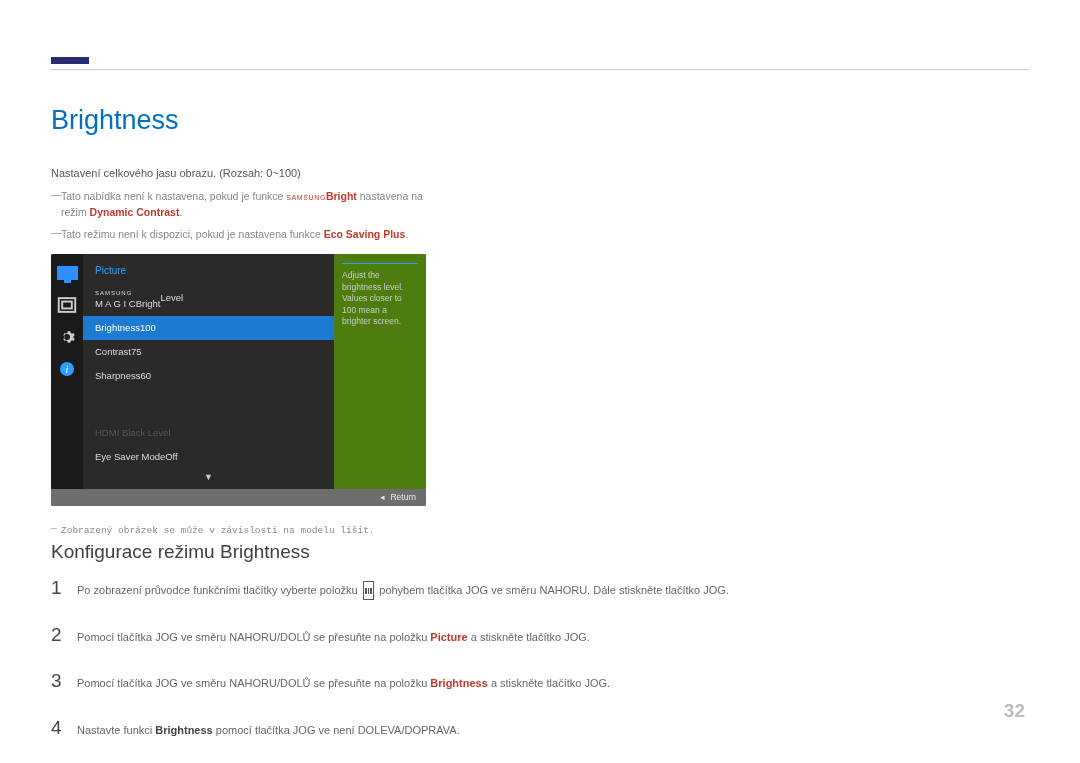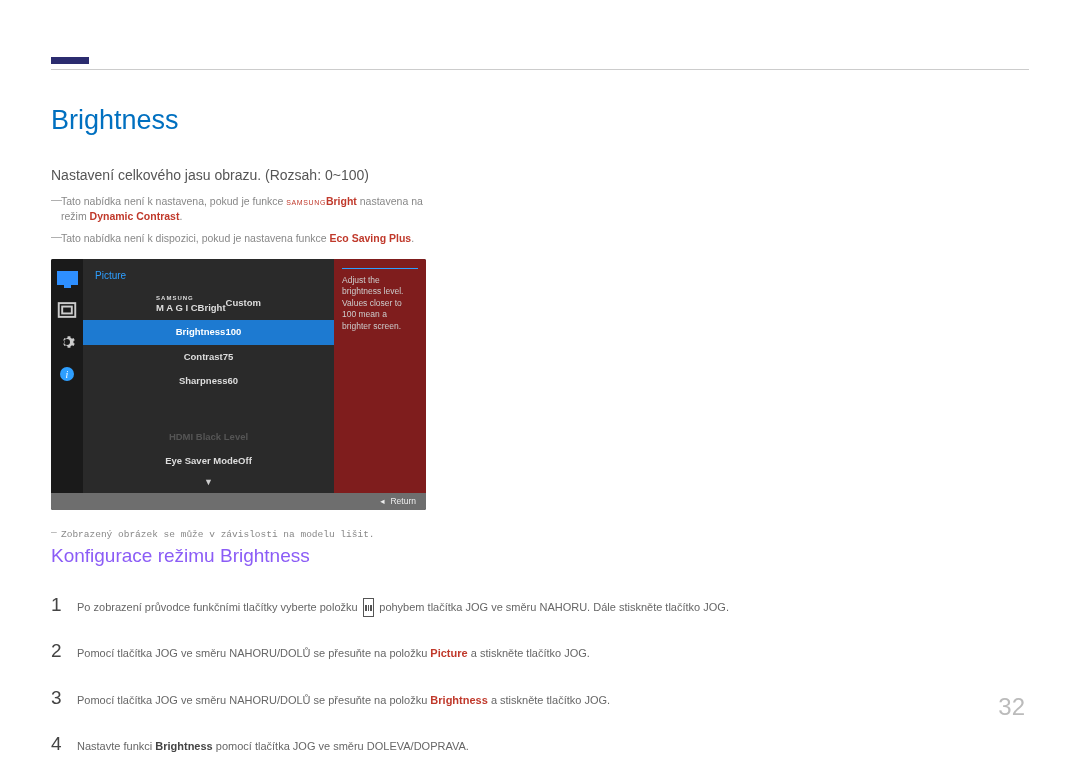--- a/index.html
+++ b/index.html
@@ -12,50 +12,50 @@
     position: relative;
     font-size: 10.8px;
     line-height: 1.5;
   }
   .top-bar { position: absolute; top: 57px; left: 51px; width: 38px; height: 7px; background: #2b2c6f; }
   .hr { position: absolute; top: 69px; left: 51px; right: 51px; height: 1px; background: #ccc; }
   .content { position: absolute; top: 100px; left: 51px; right: 51px; display: flex; flex-direction: column; }
   .left-col { width: 400px; }
   .right-col { margin-left: 0; flex: 1; }
   h1 { color: #0070c0; font-size: 27px; font-weight: 400; margin-bottom: 24px; }
-  h2 { color: #8b5cf6; font-size: 19px; font-weight: 500; margin-bottom: 20px; }
-  .para { margin-bottom: 8px; color: #555; font-size: 14px; }
+  h2 { color: #404040; font-size: 19px; font-weight: 500; margin-bottom: 8px; }
+  .para { margin-bottom: 8px; color: #555; font-size: 11px; }
   .note { color: #888; font-size: 10.5px; margin-bottom: 6px; position: relative; padding-left: 10px; }
   .note::before { content: "―"; position: absolute; left: 0; top: -3px; color: #999; font-size: 11px; }
   .red { color: #c0392b; }
   .red-bold { color: #c0392b; font-weight: 600; }
   .magic-prefix { font-size: 7px; letter-spacing: 0.6px; }
   .steps { list-style: none; }
   .step { display: flex; align-items: baseline; margin-bottom: 18px; gap: 12px; }
   .step-num { font-size: 19px; color: #444; font-weight: 400; min-width: 14px; }
   .step-txt { color: #666; font-size: 11px; line-height: 1.55; }
   .step-txt b { color: #444; font-weight: 600; }
-  .page-num { position: absolute; bottom: 38px; right: 55px; font-size: 24px; color: #bbb; font-weight: 400; }
+  .page-num { position: absolute; bottom: 38px; right: 55px; font-size: 19px; color: #bbb; font-weight: 700; }
   .menu-icon { display: inline-block; border: 1px solid #555; padding: 0 1px; margin: 0 2px; }
   .menu-icon span { display: inline-block; width: 1.5px; height: 6px; background: #555; margin: 0 0.5px; vertical-align: middle; }
 
   
   .osd-wrap { width: 375px; margin-top: 12px; }
   .osd { width: 375px; background: #2a2a2a; font-size: 10px; color: #ddd; border-radius: 2px; overflow: hidden; }
   .osd-body { display: flex; }
   .osd-side { width: 32px; background: #1a1a1a; display: flex; flex-direction: column; align-items: center; padding-top: 8px; gap: 10px; }
   .side-ico { width: 22px; height: 22px; display: flex; align-items: center; justify-content: center; color: #ddd; }
   .osd-main { flex: 1; display: flex; }
   .osd-menu { flex: 1; padding: 4px 0; }
   .osd-title { color: #2e9fff; padding: 5px 12px 8px; font-size: 10px; }
-  .osd-row { display: flex; justify-content: center; padding: 5px 12px; font-size: 9.5px; color: #ddd; font-weight: bold; }
+  .osd-row { display: flex; justify-content: flex-start; padding: 5px 12px; font-size: 9.5px; color: #ddd; }
   .osd-row.selected { background: #1d7ad1; color: #fff; }
   .osd-row.disabled { color: #555; margin-top: 32px; }
   .osd-arrow-dn { text-align: center; color: #ccc; font-size: 9px; margin-top: 2px; }
-  .osd-tip { width: 92px; background: #7f1d1d; padding: 7px 8px; font-size: 8.5px; color: #ccc; line-height: 1.35; }
+  .osd-tip { width: 92px; background: #4d7c0f; padding: 7px 8px; font-size: 8.5px; color: #ccc; line-height: 1.35; }
   .osd-hr { height: 1px; background: #444; margin-top: 2px; }
   .osd-foot { background: #6e6e6e; height: 17px; display: flex; justify-content: flex-end; align-items: center; padding: 0 10px; font-size: 8.5px; color: #eee; gap: 6px; }
   .monitor-ico { width: 21px; height: 14px; background: #2e8fff; position: relative; }
   .monitor-ico::after { content: ""; position: absolute; bottom: -3px; left: 7px; width: 7px; height: 3px; background: #2e8fff; }
   .gear-ico svg, .info-ico svg { width: 16px; height: 16px; }
   .magic-label .magic-small { font-size: 6px; letter-spacing: 1px; display: block; line-height: 0.9; }
   .caption { color: #888; font-size: 9.5px; margin-top: 18px; padding-left: 10px; position: relative; font-family: Liberation Mono, monospace; }
   .caption::before { content: "―"; position: absolute; left: 0; top: -2px; color: #999; }
 </style>
 </head>
@@ -70,21 +70,21 @@
     <h1>Brightness</h1>
     <p class="para">Nastavení celkového jasu obrazu. (Rozsah: 0~100)</p>
 
     <p class="note">
       <span>Tato nabídka není k nastavena, pokud je funkce </span>
       <span class="red"><span class="magic-prefix">SAMSUNG</span><b>Bright</b></span>
       <span> nastavena na režim </span>
       <span class="red-bold">Dynamic Contrast</span><span>.</span>
     </p>
     <p class="note">
-      <span>Tato nabídka není k dispozici, pokud je nastavena funkce </span>
+      <span>Tato režimu není k dispozici, pokud je nastavena funkce </span>
       <span class="red-bold">Eco Saving Plus</span><span>.</span>
     </p>
 
     <div class="osd-wrap">
       <div class="osd">
         <div class="osd-body">
           <div class="osd-side">
             <div class="side-ico">
                 <div class="monitor-ico"></div>
               </div>
@@ -107,21 +107,21 @@
             </div>
           </div>
           <div class="osd-main">
             <div class="osd-menu">
               <div class="osd-title">Picture</div>
               <div class="osd-row">
                 <span class="magic-label">
                   <span class="magic-small">SAMSUNG</span>
                   <span><span>M A G I C</span><span>Bright</span></span>
                 </span>
-                <span>Custom</span>
+                <span>Level</span>
               </div>
               <div class="osd-row selected">
                 <span>Brightness</span>
                 <span>100</span>
               </div>
               <div class="osd-row">
                 <span>Contrast</span>
                 <span>75</span>
               </div>
               <div class="osd-row">
@@ -179,21 +179,21 @@
           <span>Pomocí tlačítka JOG ve směru NAHORU/DOLŮ se přesuňte na položku </span>
           <span class="red-bold">Brightness</span>
           <span> a stiskněte tlačítko JOG.</span>
         </span>
       </li>
       <li class="step">
         <span class="step-num">4</span>
         <span class="step-txt">
           <span>Nastavte funkci </span>
           <b>Brightness</b>
-          <span> pomocí tlačítka JOG ve směru DOLEVA/DOPRAVA.</span>
+          <span> pomocí tlačítka JOG ve není DOLEVA/DOPRAVA.</span>
         </span>
       </li>
       <li class="step">
         <span class="step-num">5</span>
         <span class="step-txt">Vybraná položka se použije.</span>
       </li>
     </ol>
   </div>
 </div>
 

